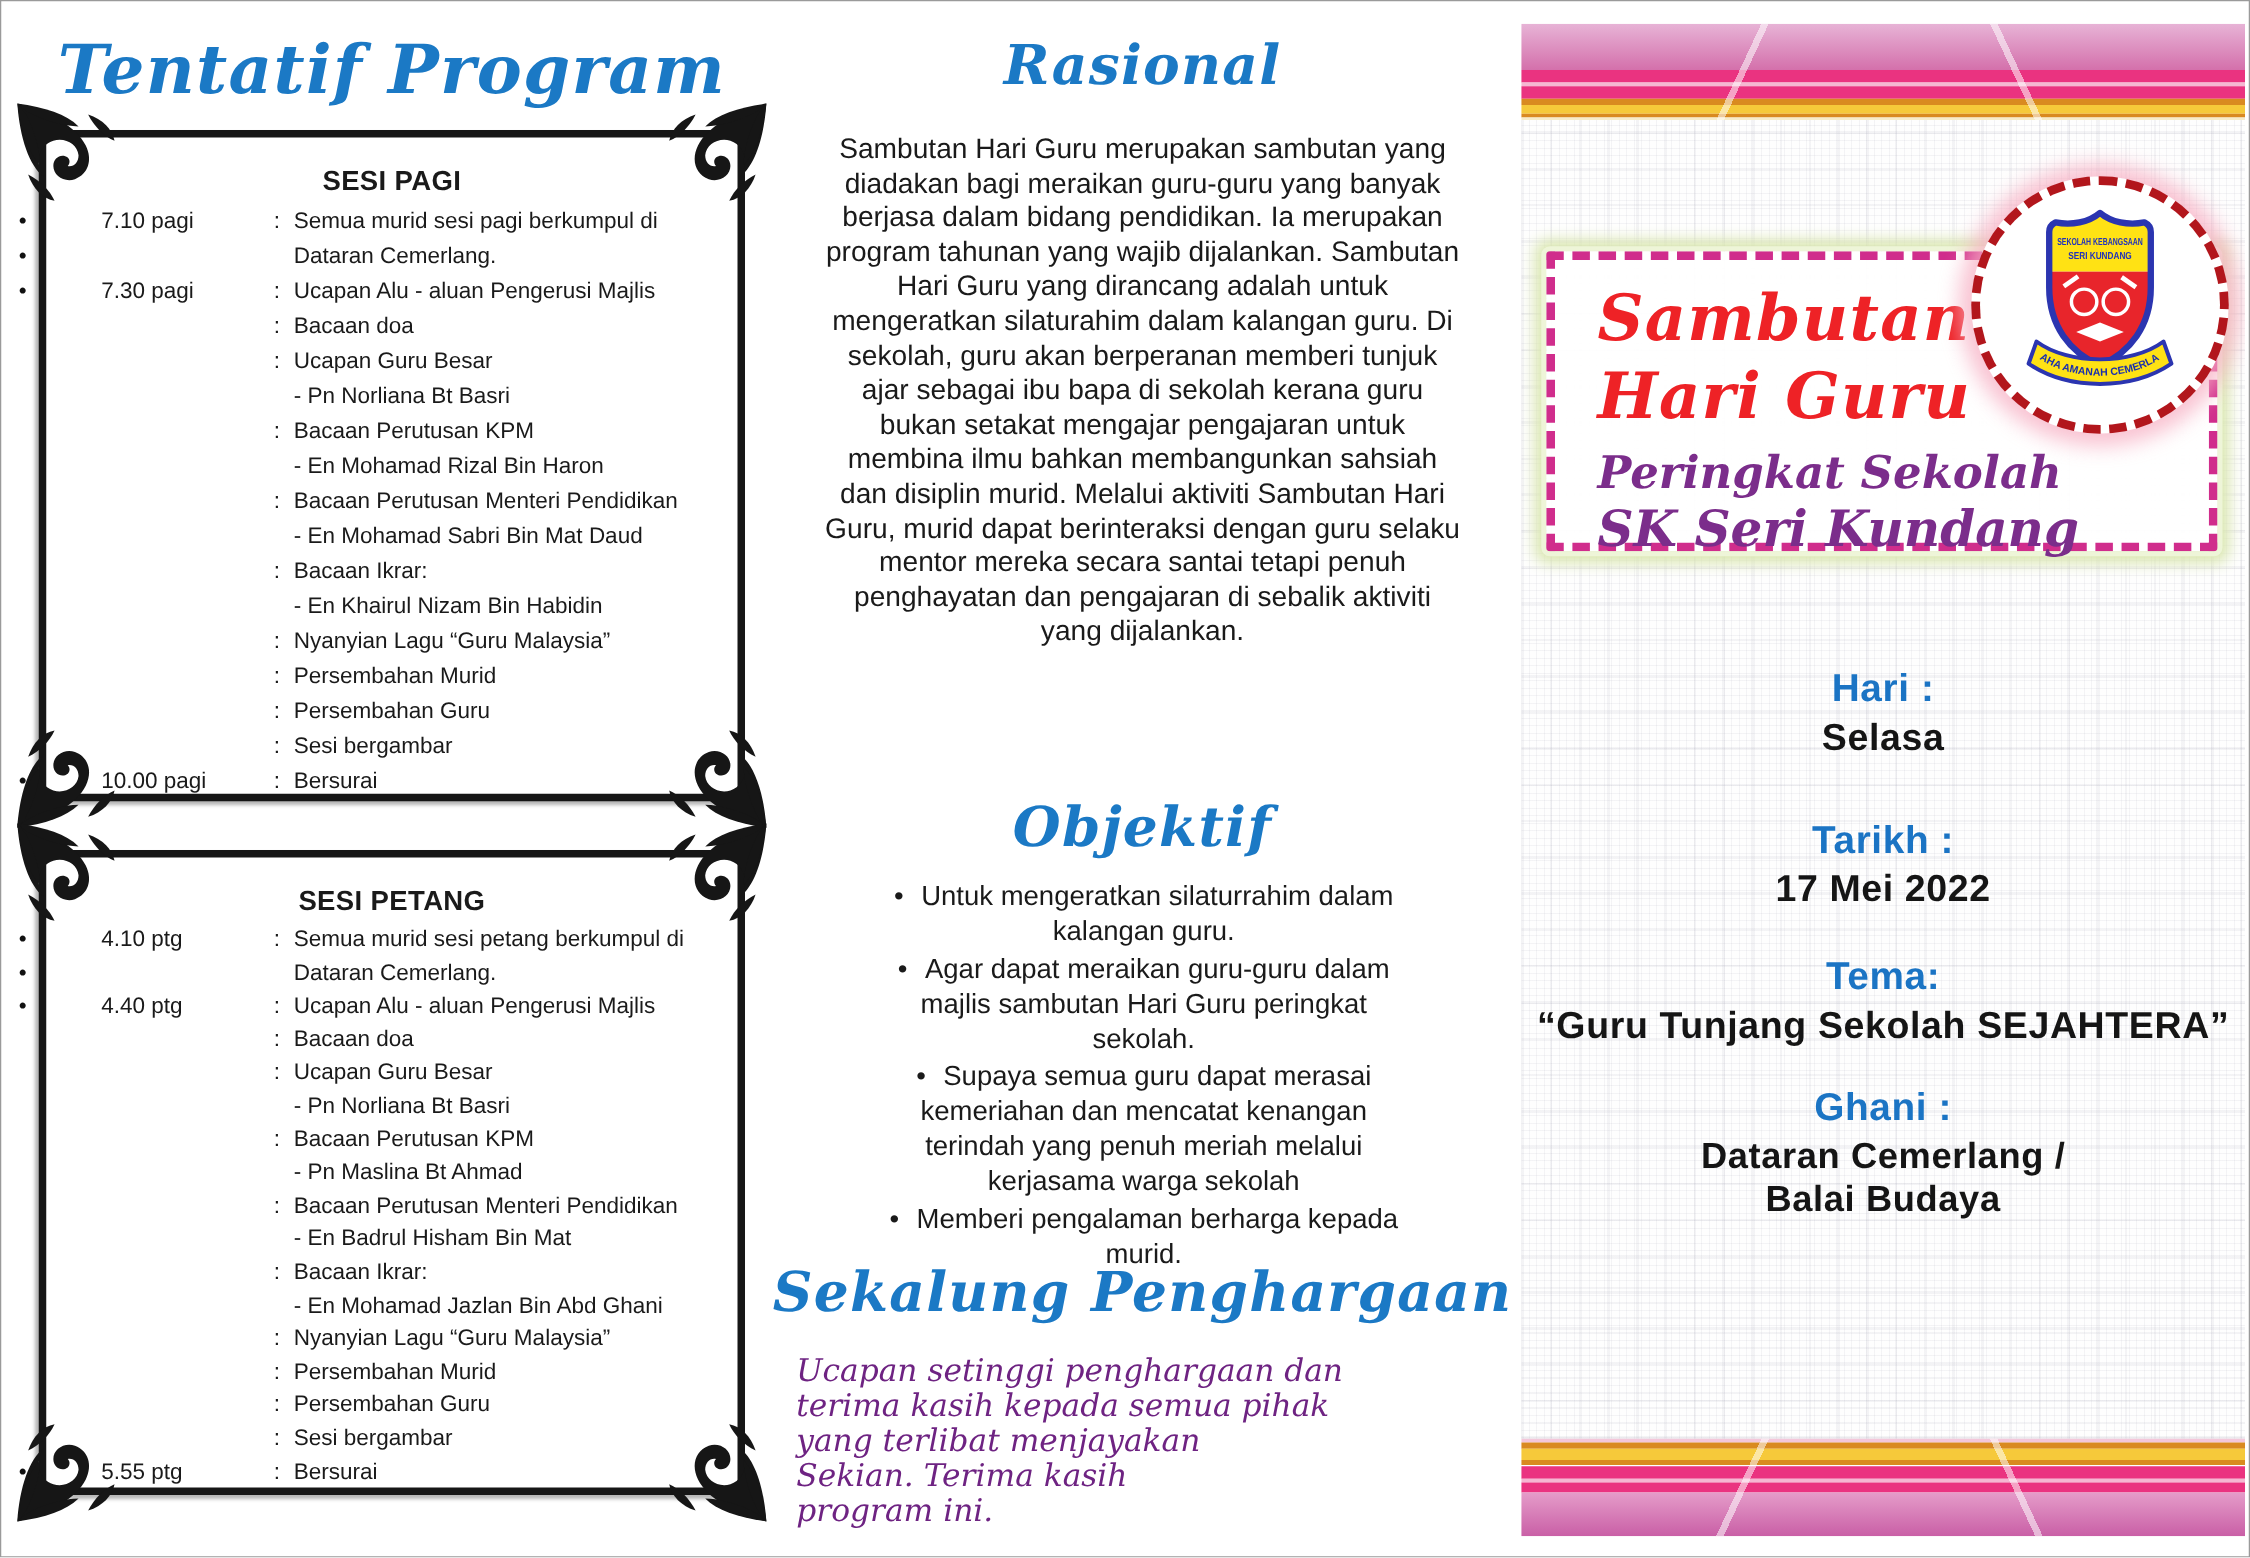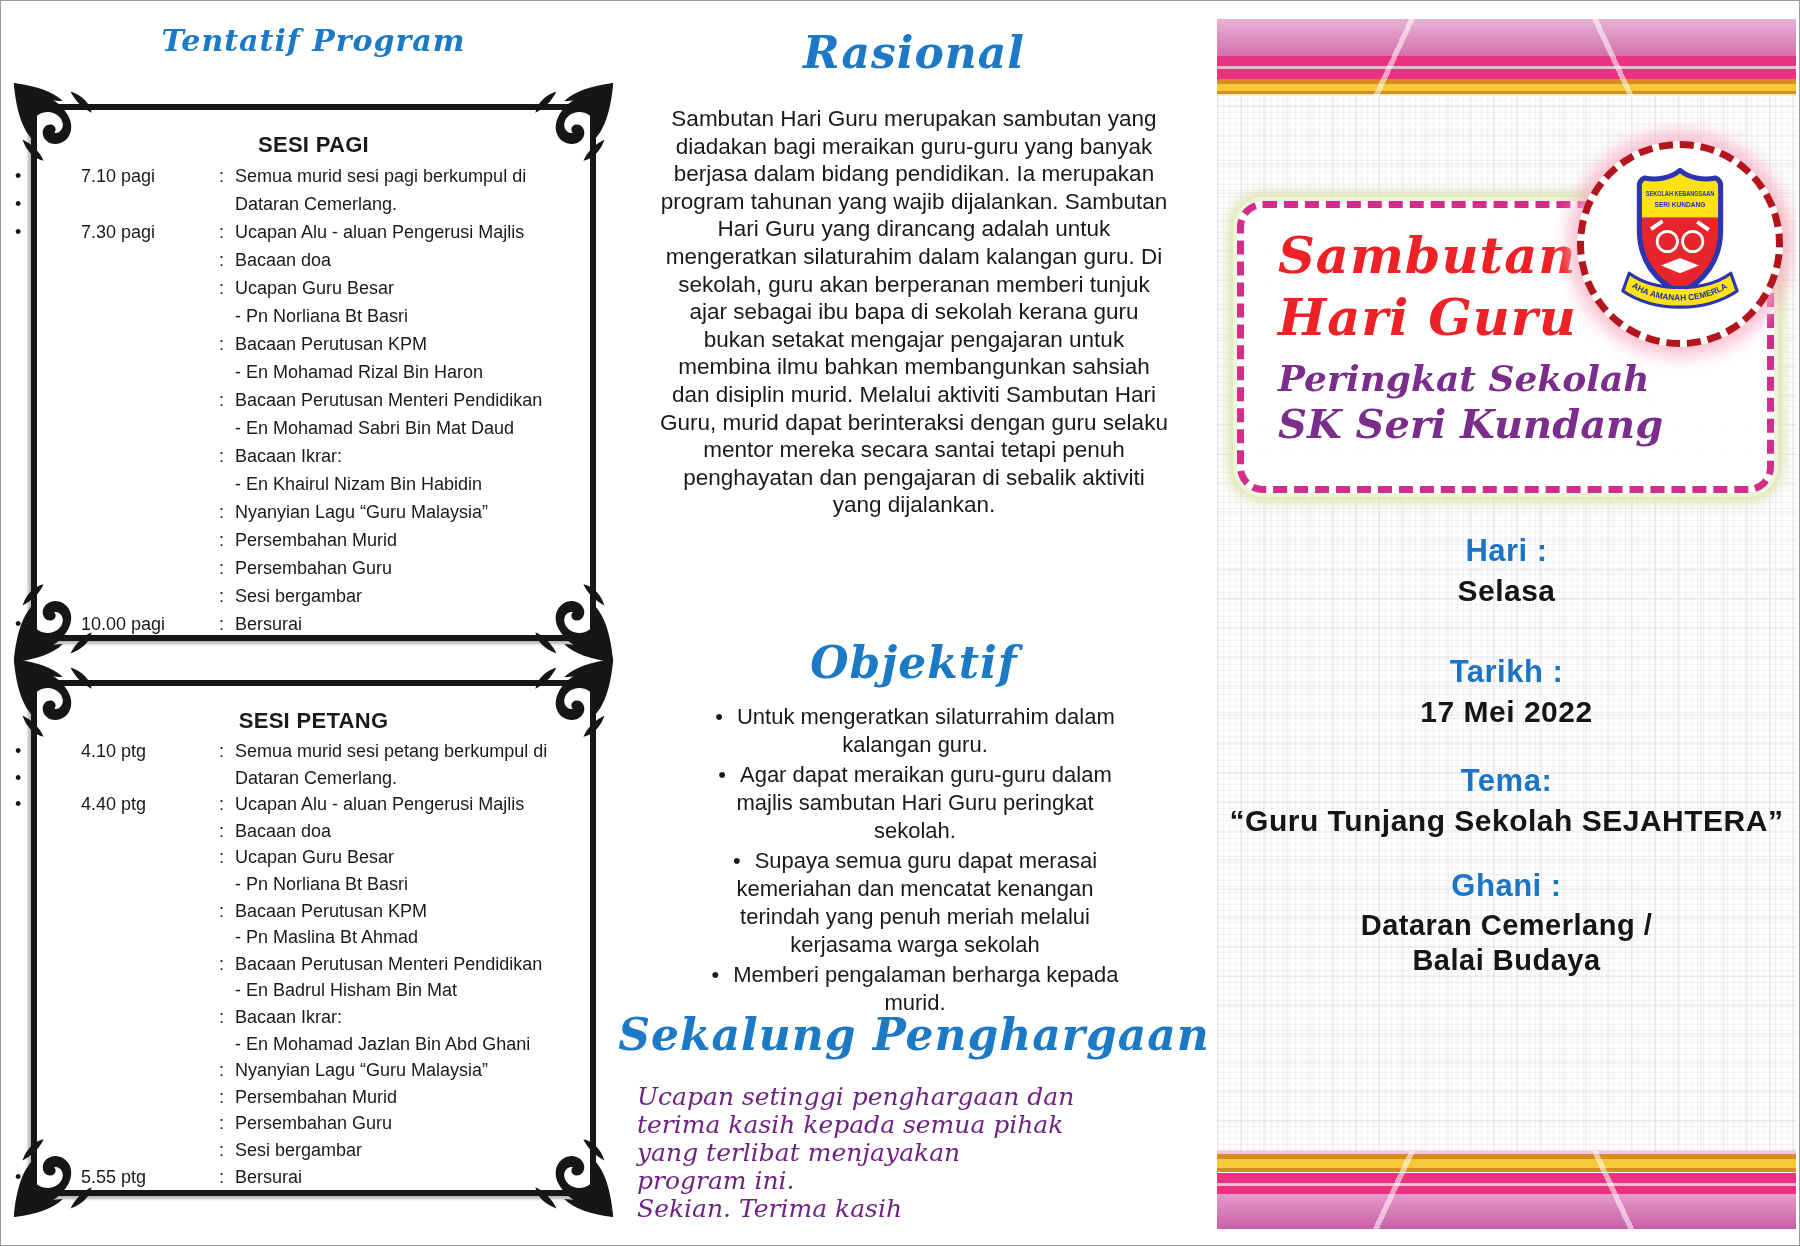--- a/index.html
+++ b/index.html
@@ -11,21 +11,21 @@
   *{margin:0;padding:0;box-sizing:border-box}
   html,body{width:1800px;height:1246px;background:#fff}
   body{font-family:"Liberation Sans",sans-serif;color:#1a1a1a;position:relative}
   .page{position:absolute;inset:0;background:#fff;border:1px solid #9a9a9a;overflow:hidden}
 
   
   .script{font-family:"DejaVu Serif",serif;font-style:italic;font-weight:bold;
           color:var(--heading_blue);text-align:center;letter-spacing:1px}
 
   
-  .t-left{position:absolute;left:30px;width:565px;top:22px;font-size:30px}
+  .t-left{position:absolute;left:30px;width:565px;top:22px;font-size:54px}
   #sessions .frame{position:absolute;left:30px;width:565px;background:#fff;
      border:6px solid var(--frame_black);border-radius:10px;
      box-shadow:-3px 3px 3px rgba(110,110,110,.5)}
   #sessions .frame:nth-child(1){top:103px;height:537px}
   #sessions .frame:nth-child(2){top:679px;height:516px}
   .frame-heading{text-align:center;font-weight:bold;font-size:22px;padding-top:22px;
      letter-spacing:.3px}
   .rows{position:relative;padding:4px 6px 0 44px}
   .row{display:grid;grid-template-columns:138px 16px auto;position:relative;
      font-size:18px;line-height:28px;white-space:nowrap}
@@ -63,22 +63,22 @@
   .band{position:absolute;left:0;right:0;z-index:3}
   .band.top{top:0;height:77px}
   .band.bottom{bottom:0;height:78px}
   .band div{width:100%}
   .band::after{content:"";position:absolute;inset:0;background:
      linear-gradient(115deg,transparent 48.5%,rgba(255,255,255,.55) 48.5% 50%,transparent 50%) left/360px 100% no-repeat,
      linear-gradient(65deg,transparent 48.5%,rgba(255,255,255,.55) 48.5% 50%,transparent 50%) right/360px 100% no-repeat}
   .g-top{height:37px;background:linear-gradient(180deg,#e7b3d6,#d470ab)}
   .g-bot{height:35px;background:linear-gradient(180deg,#e59cc9,#c95fa6)}
 
-  .title-box{position:absolute;left:20px;top:182px;width:537px;height:292px;
-     border:7px dashed var(--box_dash_pink);border-radius:26px;background:rgba(255,255,255,.93);
+  .title-box{position:absolute;left:20px;top:182px;width:537px;height:240px;
+     border:7px dashed var(--box_dash_pink);border-radius:3px;background:rgba(255,255,255,.93);
      box-shadow:0 0 0 4px #eef5d8,0 0 12px 9px #d9e6ae;z-index:4;padding:16px 0 0 34px}
   .ttl-red{font-family:"DejaVu Serif",serif;font-style:italic;font-weight:bold;
      font-size:51px;line-height:62px;color:var(--title_red);letter-spacing:1px}
   .ttl-purple{font-family:"DejaVu Serif",serif;font-style:italic;font-weight:bold;
      color:var(--subtitle_purple);margin-top:8px}
   .ttl-purple .l1{font-size:36px;line-height:44px;display:block}
   .ttl-purple .l2{font-size:40px;line-height:48px;display:block}
 
   .logo{position:absolute;top:122px;left:360px;width:206px;height:206px;border-radius:50%;
      background:#fff;border:7px dashed var(--logo_dash_red);z-index:5;
@@ -404,22 +404,22 @@
 
   <div class="obj-item"><span class="obj-bullet">•</span><span class="obj-text">Supaya semua guru dapat merasai kemeriahan dan mencatat kenangan terindah yang penuh meriah melalui kerjasama warga sekolah</span></div>
 
   <div class="obj-item"><span class="obj-bullet">•</span><span class="obj-text">Memberi pengalaman berharga kepada murid.</span></div>
 </div>
     <h2 class="script t-penghargaan">Sekalung Penghargaan</h2>
     <div class="peng-lines" id="pengLines">
         <div>Ucapan setinggi penghargaan dan</div>
         <div>terima kasih kepada semua pihak</div>
         <div>yang terlibat menjayakan</div>
+        <div>Sekian. Terima kasih</div>
         <div>program ini.</div>
-        <div>Sekian. Terima kasih</div>
       </div>
   </section>
 
   <aside class="col-right">
     <div class="panel-body"></div>
 
     <div class="band top">
       <div class="g-top"></div>
       <div style="height:10px;background:var(--stripe_pink)"></div>
       <div style="height:3px;background:#f5b7d2"></div>

